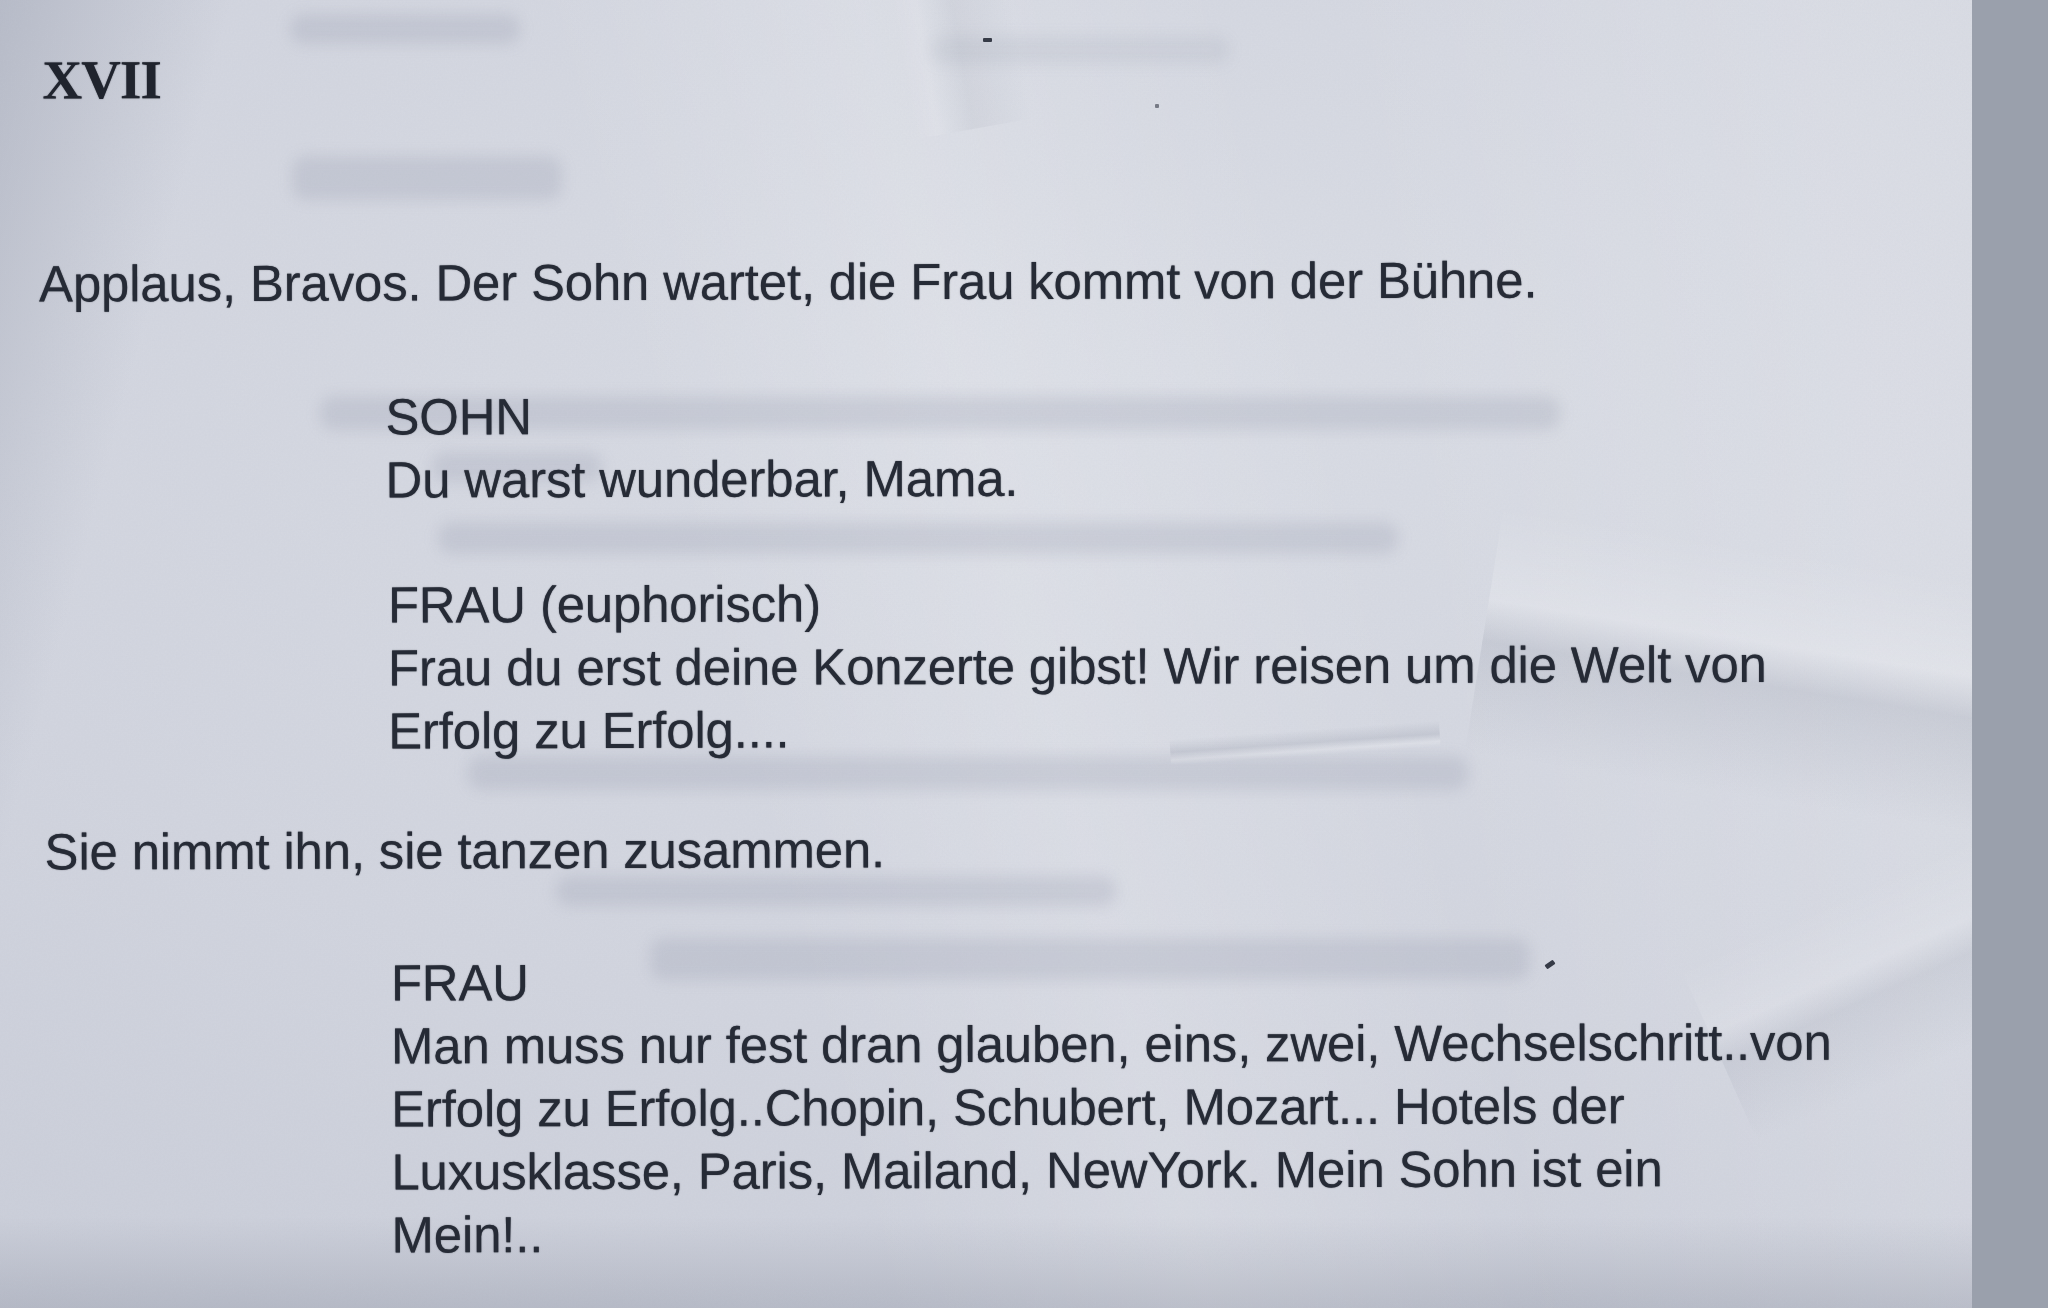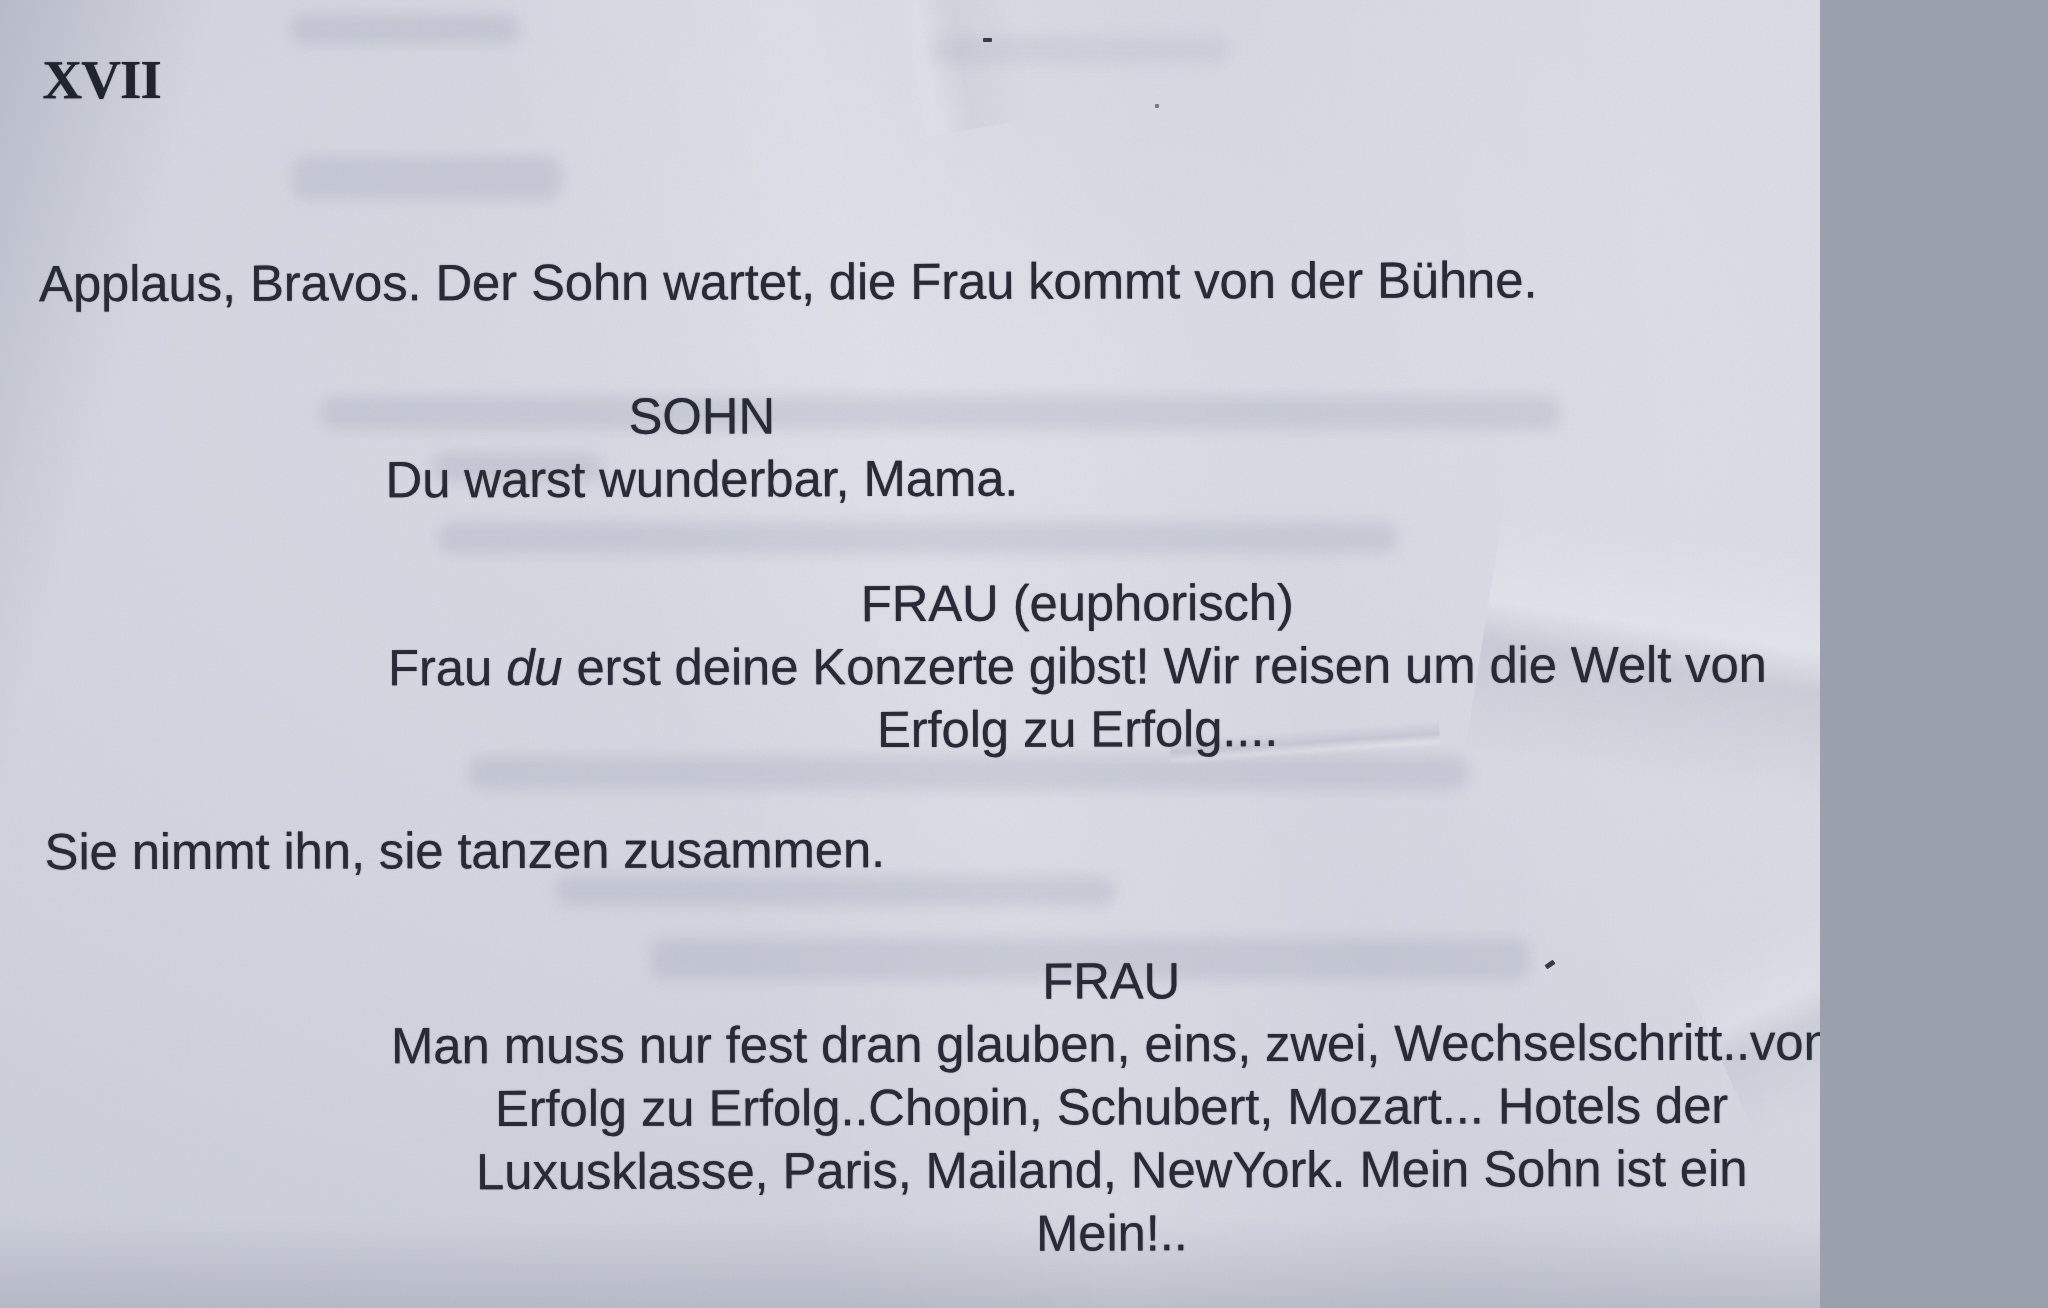--- a/index.html
+++ b/index.html
@@ -1,22 +1,21 @@
 <!DOCTYPE html>
 <html><head>
 <meta charset="utf-8">
 <style>
   html, body { margin: 0; padding: 0; background: #9aa0ac; }
   .page {
     position: relative;
-    width: 1820px;
+    width: 1972px;
     height: 1308px;
     overflow: hidden;
     font-family: "Liberation Sans", sans-serif;
-    text-align: center;
   }
   
   .paper {
     position: absolute; inset: 0;
     background:
       linear-gradient(105deg, rgba(140,146,163,.38), rgba(140,146,163,0) 10%),
       linear-gradient(0deg, rgba(100,106,124,.22), rgba(100,106,124,0) 7%),
       linear-gradient(262deg, rgba(255,255,255,.14) 8%, rgba(255,255,255,0) 30%),
       linear-gradient(75deg, rgba(255,255,255,0) 38%, rgba(255,255,255,.16) 52%, rgba(255,255,255,0) 68%),
       radial-gradient(ellipse 140% 110% at 60% 28%, #dadde5 0%, #d2d5df 48%, #c5c9d5 100%);
@@ -58,21 +57,21 @@
     font-family: "Liberation Serif", serif;
     font-weight: 700;
     font-size: 55px;
     letter-spacing: -1px;
     color: #20242e;
   }
   .stage-direction { position: absolute; font-size: 51px; white-space: nowrap; }
   .dialogue { position: absolute; }
   .dialogue .line { font-size: 51px; line-height: 63px; white-space: nowrap; }
   .character-name { font-size: 51px; line-height: 63px; white-space: nowrap; }
-  .it { font-style: italic; }
+  .it { }
 </style>
 </head>
 <body>
 
 <div class="page">
 
   <div class="paper"></div>
 
   <svg class="texture" width="2048" height="1308" aria-hidden="true">
     <filter id="grain">

